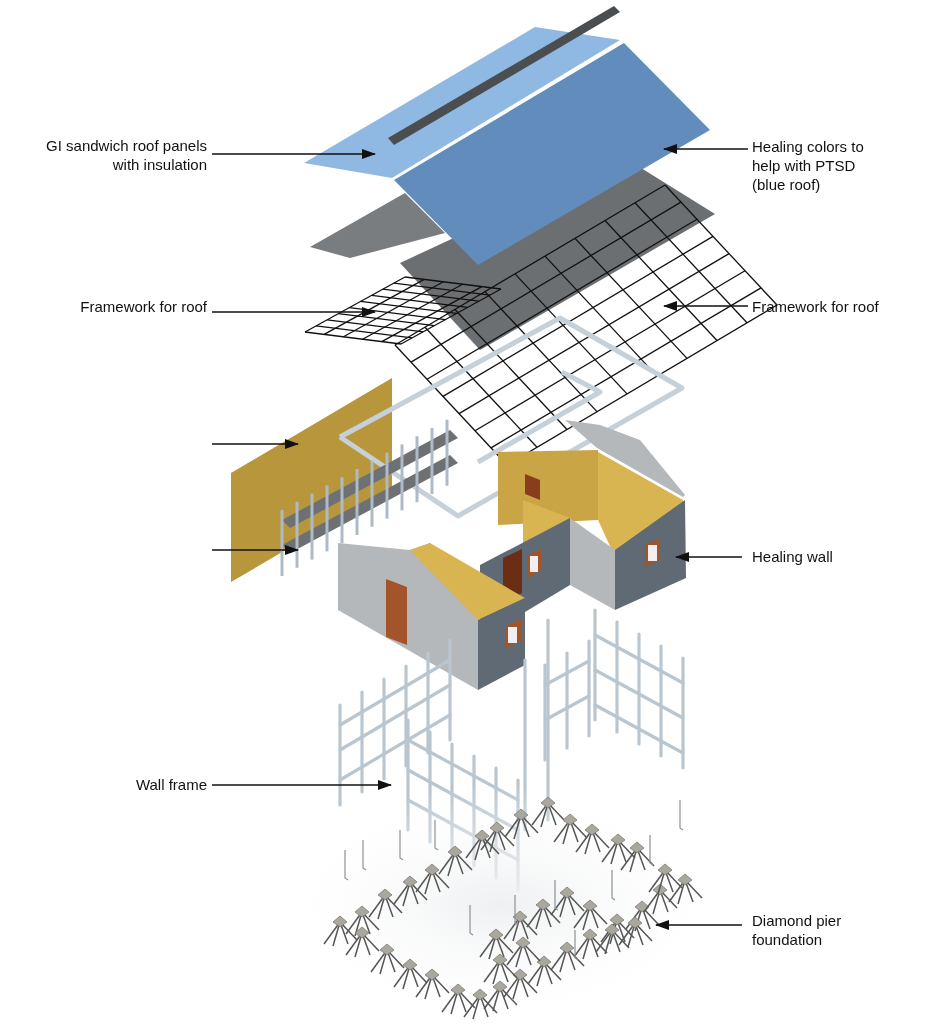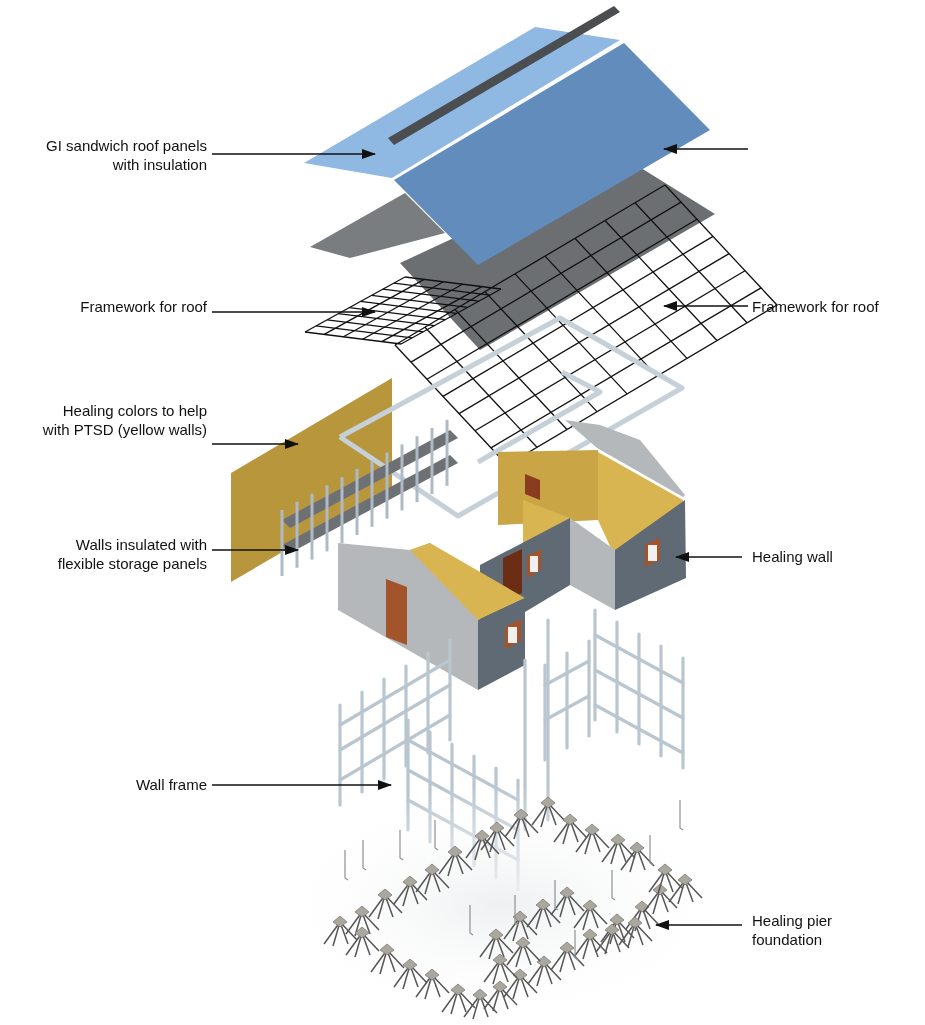--- a/index.html
+++ b/index.html
@@ -469,23 +469,22 @@
       <line x1="212" y1="550" x2="298" y2="550" marker-end="url(#arrowhead)"></line>
       <line x1="742" y1="557" x2="676" y2="557" marker-end="url(#arrowhead)"></line>
       <line x1="212" y1="785" x2="391" y2="785" marker-end="url(#arrowhead)"></line>
       <line x1="742" y1="925" x2="656" y2="925" marker-end="url(#arrowhead)"></line>
     </g>
   </svg>
 
   
   <div class="label left" style="right:718px; top:136px;">GI sandwich roof panels
 with insulation</div>
+  <div class="label right" style="left:752px; top:137px;">Healing colors to
+help with PTSD
+(blue roof)</div>
   <div class="label left" style="right:718px; top:297px;">Framework for roof</div>
   <div class="label right" style="left:752px; top:297px;">Framework for roof</div>
-  <div class="label left" style="right:718px; top:401px;">Healing colors to help
-with PTSD (yellow walls)</div>
-  <div class="label left" style="right:718px; top:535px;">Walls insulated with
-flexible storage panels</div>
   <div class="label right" style="left:752px; top:547px;">Healing wall</div>
   <div class="label left" style="right:718px; top:775px;margin-left:8px;">Wall frame</div>
-  <div class="label right" style="left:752px; top:911px;">Healing pier
+  <div class="label right" style="left:752px; top:911px;">Diamond pier
 foundation</div>
 </div>
 
 </body></html>

